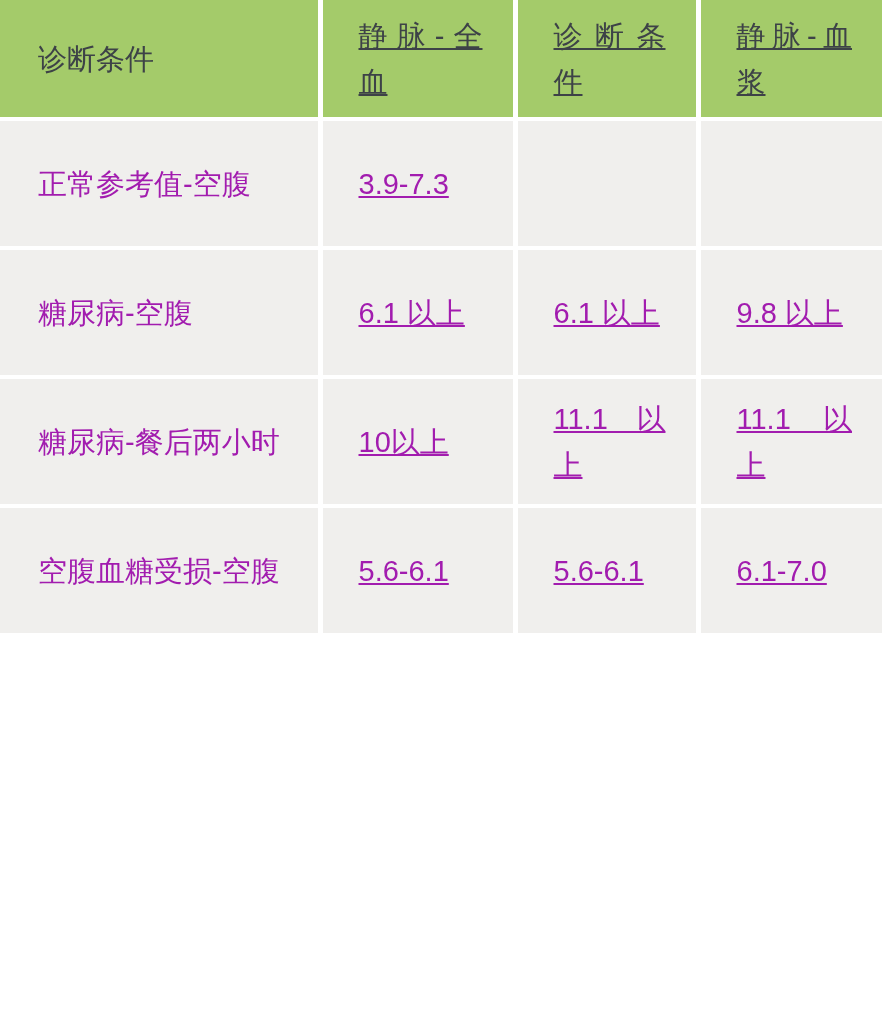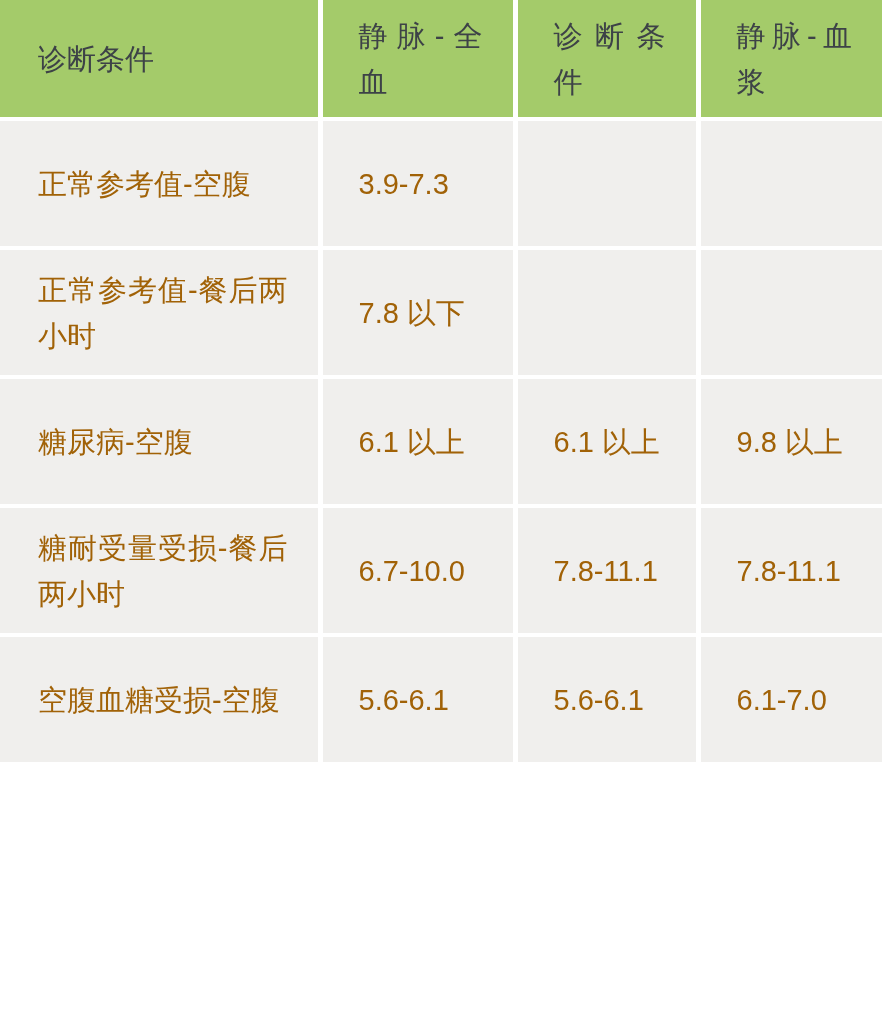--- a/index.html
+++ b/index.html
@@ -39,26 +39,26 @@
 
   th {
     background: #a4cb6a;
     color: #3d4247;
     font-weight: 500;
     height: 105px;
     padding: 6px 30px 6px 38px;
   }
   td {
     background: #f0efed;
-    color: #a16207;
+    color: #a21caf;
     font-weight: 400;
     height: 109px;
     padding: 8px 30px 8px 38px;
   }
-  td.value, th.value { padding-left: 36px; padding-right: 30px; }
+  td.value, th.value { padding-left: 36px; padding-right: 30px; text-decoration: underline; }
 </style>
 </head>
 <body>
 
 <table class="glucose">
   <colgroup>
     <col class="c1">
       <col class="c2">
       <col class="c3">
       <col class="c4">
@@ -72,36 +72,30 @@
     </tr>
   </thead>
   <tbody>
     <tr>
       <td>正常参考值-空腹</td>
       <td class="value">3.9-7.3</td>
       <td class="value"></td>
       <td class="value"></td>
     </tr>
     <tr>
-      <td>正常参考值-餐后两小时</td>
-      <td class="value">7.8 以下</td>
-      <td class="value"></td>
-      <td class="value"></td>
-    </tr>
-    <tr>
       <td>糖尿病-空腹</td>
       <td class="value">6.1 以上</td>
       <td class="value">6.1 以上</td>
       <td class="value">9.8 以上</td>
     </tr>
     <tr>
-      <td>糖耐受量受损-餐后两小时</td>
-      <td class="value">6.7-10.0</td>
-      <td class="value">7.8-11.1</td>
-      <td class="value">7.8-11.1</td>
+      <td>糖尿病-餐后两小时</td>
+      <td class="value">10以上</td>
+      <td class="value">11.1 以上</td>
+      <td class="value">11.1 以上</td>
     </tr>
     <tr>
       <td>空腹血糖受损-空腹</td>
       <td class="value">5.6-6.1</td>
       <td class="value">5.6-6.1</td>
       <td class="value">6.1-7.0</td>
     </tr>
 
   </tbody>
 </table>

